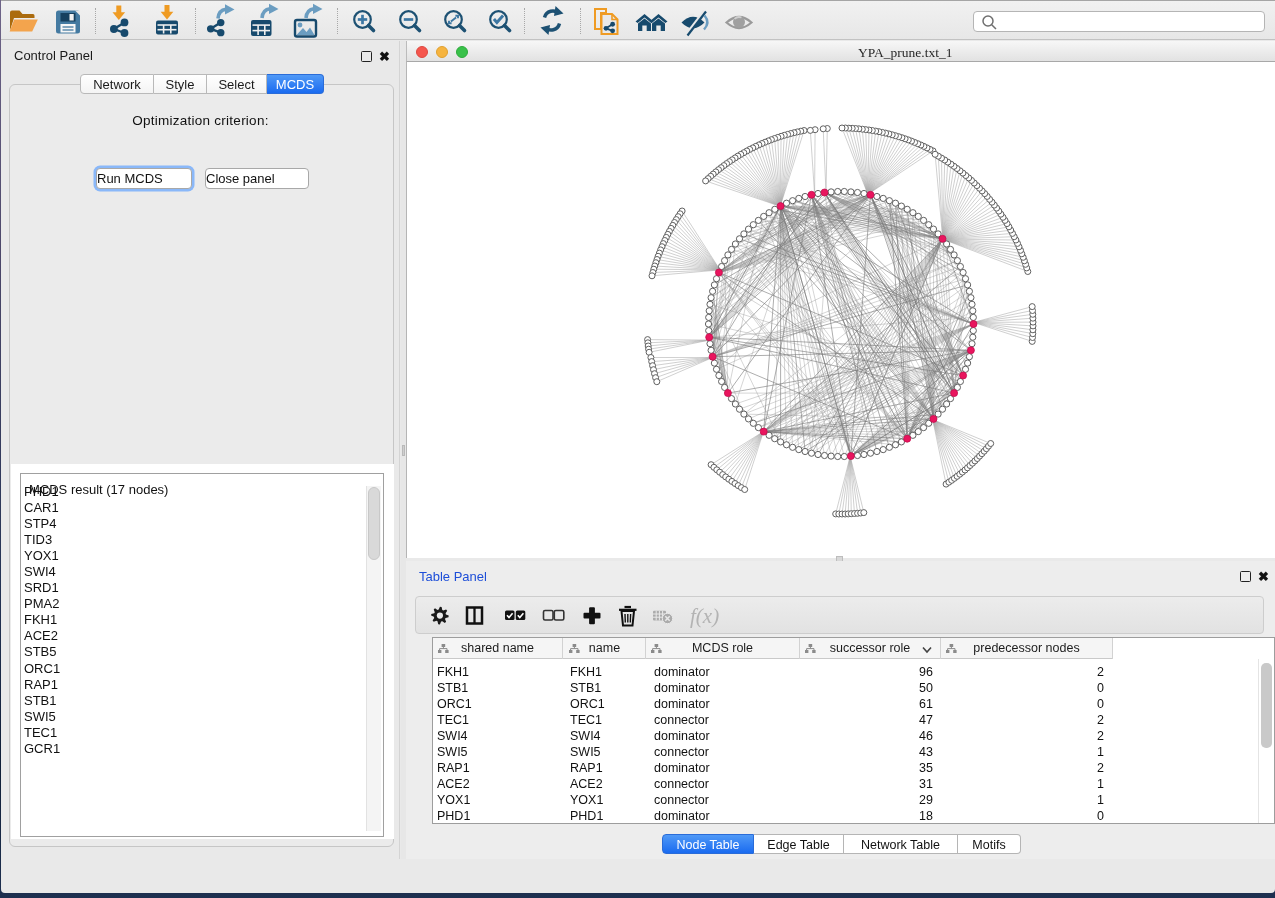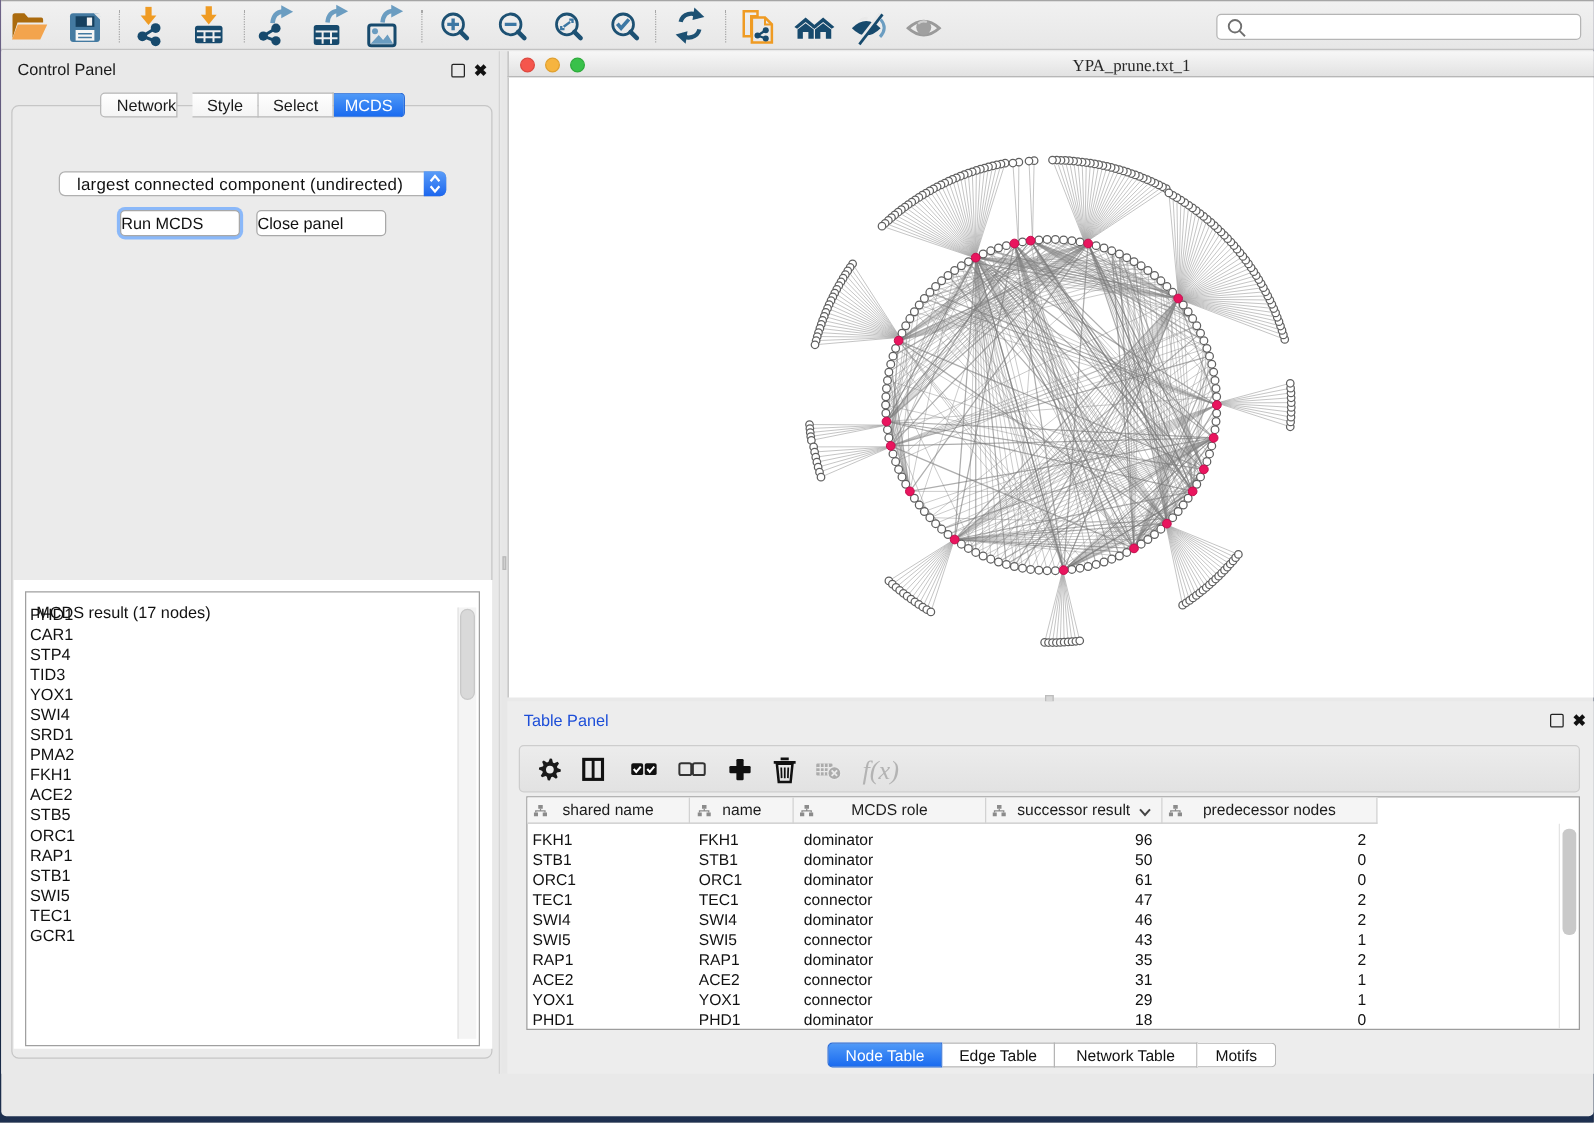--- a/index.html
+++ b/index.html
@@ -14,21 +14,21 @@
 .tsep { position:absolute; top:7px; height:26px; width:1px; border-left:1px dotted #a8a8a8; }
 #searchbox { position:absolute; left:972px; top:10px; width:292px; height:21px; background:#fff; border:1px solid #b5b5b5; border-radius:4px; }
 
 #cpanel { position:absolute; left:0; top:41px; width:399px; height:818px; background:#e9e9e9; border-right:1px solid #d4d4d4; }
 #cptitle { position:absolute; left:13px; top:7px; font-size:13px; color:#1a1a1a; }
 .fbtn { position:absolute; top:10px; width:10.5px; height:10.5px; border:1.3px solid #222; border-radius:1.5px; }
 #cpx { position:absolute; top:8px; font-size:13px; font-weight:bold; color:#111; }
 #tabpane { position:absolute; left:8px; top:43px; width:385px; height:763px; background:#ebebeb; border:1px solid #c6c6c6; border-radius:6px; }
 .tab { position:absolute; top:33px; height:20px; font-size:13px; text-align:center; line-height:20px; color:#1a1a1a;
   background:linear-gradient(180deg,#ffffff,#f4f4f4); border:1px solid #b9b9b9; border-left:none; z-index:5; }
-#tab1 { left:79px; width:62px; border-left:1px solid #b9b9b9; border-radius:4px 0 0 4px;text-align:right; }
+#tab1 { left:79px; width:74px; border-left:1px solid #b9b9b9; border-radius:4px 0 0 4px; }
 #tab2 { left:153px; width:53px; }
 #tab3 { left:206px; width:60px; }
 #tab4 { left:266px; width:57px; background:linear-gradient(180deg,#4f99f7,#1a6bf0); color:#fff; border-color:#2a6cd8; border-radius:0 4px 4px 0; }
 #optlabel { position:absolute; left:0; top:72px; width:399px; text-align:center; font-size:13.5px; letter-spacing:0.25px; color:#111; }
 #dropdown { position:absolute; left:46px; top:96px; width:310px; height:20px; background:#fff; border:1px solid #b0b0b0; border-radius:5px; font-size:13.5px; letter-spacing:0.2px; color:#111; text-align:center; line-height:19px; padding-right:20px; }
 #ddcap { position:absolute; right:-1px; top:-1px; width:18px; height:20px; background:linear-gradient(180deg,#5b9df8,#1c66ee); border-radius:0 5px 5px 0; }
 .btn { position:absolute; top:127px; height:21px; background:#fff; border:1px solid #a8a8a8; border-radius:4px; font-size:13px; text-align:left; line-height:19px; color:#111; }
 #runbtn { left:95px; width:96px; box-shadow:0 0 0 2.5px #8ab8f9; }
 #closebtn { left:204px; width:104px; }
 #mcdsbox { position:absolute; left:10px; top:423px; width:383px; height:375px; background:#fff; }
@@ -43,21 +43,21 @@
 #nettitle { position:absolute; left:405px; top:41px; width:870px; height:21px;
   background:linear-gradient(180deg,#f7f7f7,#e2e2e2); border-bottom:1px solid #a8a8a8; border-left:1px solid #bbb; }
 .tl { position:absolute; top:5px; width:12px; height:12px; border-radius:50%; }
 #nettext { position:absolute; left:857px; top:45px; font-size:13.5px; color:#282828;font-family:Liberation Serif, serif; }
 #netcanvas { position:absolute; left:405px; top:62px; width:870px; height:496px; background:#fff; border-left:1px solid #b5b5b5; }
 #netgrip { position:absolute; left:835px; top:556px; width:7px; height:6px; background:#d8d8d8; border:1px solid #bdbdbd; }
 
 #tpanel { position:absolute; left:405px; top:561px; width:870px; height:298px; background:#ededed; }
 #tptitle { position:absolute; left:13px; top:8px; font-size:13px; color:#1d4ed8; }
 #ttoolbar { position:absolute; left:9px; top:35px; width:849px; height:38px; background:linear-gradient(180deg,#ececec,#e2e2e2); border:1px solid #cdcdcd; border-radius:4px; }
-#ttable { position:absolute; left:15px; top:76px; width:843px; height:187px; background:#fff; border:1px solid #9d9d9d; }
+#ttable { position:absolute; left:26px; top:76px; width:843px; height:187px; background:#fff; border:1px solid #9d9d9d; }
 #thead { position:absolute; left:0; top:0; width:680px; height:21px; background:#f5f5f5; border-bottom:1px solid #c9c9c9; }
 .hcell { position:absolute; top:0; height:21px; border-right:1px solid #d2d2d2; font-size:12.5px; color:#1c1c1c; }
 .hlabel { position:absolute; top:3px; width:100%; text-align:center; }
 .trow { position:absolute; font-size:12.5px; color:#111; height:16px; line-height:16px; }
 .c1 { position:absolute; left:4px; } .c2 { position:absolute; left:137px; } .c3 { position:absolute; left:221px; }
 .c4 { position:absolute; left:367px; width:133px; text-align:right; } .c5 { position:absolute; left:509px; width:162px; text-align:right; }
 #ttrack { position:absolute; right:1px; top:21px; width:15px; height:164px; border-left:1px solid #e4e4e4; }
 #tthumb { position:absolute; left:2px; top:4px; width:11px; height:85px; background:#c9c9c9; border-radius:5px; }
 .btab { position:absolute; top:273px; height:20px; font-size:12.5px; text-align:center; line-height:20px; color:#111;
   background:#fff; border:1px solid #b5b5b5; border-left:none; }
@@ -166,24 +166,21 @@
       </div></div>
   <div id="cpanel">
     <div id="cptitle">Control Panel</div>
     <div class="fbtn" style="left:360px;"></div>
     <div id="cpx" style="left:378px;">✖</div>
     <div id="tabpane"></div>
     <div class="tab" id="tab1">Network</div>
     <div class="tab" id="tab2">Style</div>
     <div class="tab" id="tab3">Select</div>
     <div class="tab" id="tab4">MCDS</div>
-    <div id="dropdown">largest connected component (undirected)<div id="ddcap"><svg width="18" height="20">
-            <path d="M5.5,8 L9,3.8 L12.5,8" fill="none" stroke="#fff" stroke-width="1.8"></path>
-            <path d="M5.5,12 L9,16.2 L12.5,12" fill="none" stroke="#fff" stroke-width="1.8"></path>
-          </svg></div></div>
+    <div id="optlabel">Optimization criterion:</div>
     <div class="btn" id="runbtn">Run MCDS</div>
     <div class="btn" id="closebtn">Close panel</div>
     <div id="mcdsbox">
       <div id="mcdsborder"></div>
       <div id="mcdslabel">MCDS result (17 nodes)</div>
       <div id="mcdslist">PHD1<br>CAR1<br>STP4<br>TID3<br>YOX1<br>SWI4<br>SRD1<br>PMA2<br>FKH1<br>ACE2<br>STB5<br>ORC1<br>RAP1<br>STB1<br>SWI5<br>TEC1<br>GCR1</div>
       <div id="mcdstrack">
           <div id="mcdsthumb"></div>
         </div>
     </div>
@@ -1132,21 +1129,21 @@
           </div>
         <div class="hcell" style="left:367px; width:141px;">
             <svg width="11" height="10" style="position:absolute;left:5px;top:6px;">
               <g fill="#8b8b8b">
                 <rect x="3.6" y="0" width="3.6" height="3"></rect>
                 <rect x="0" y="6" width="3.4" height="3"></rect>
                 <rect x="7.2" y="6" width="3.4" height="3"></rect>
               </g>
               <path d="M5.4,3 L5.4,4.6 M1.6,6 L1.6,4.6 L9,4.6 L9,6" stroke="#8b8b8b" stroke-width="1" fill="none"></path>
             </svg>
-            <div class="hlabel">successor result</div>
+            <div class="hlabel">successor role</div>
             <svg width="10" height="8" style="position:absolute;right:8px;top:8px;">
               <path d="M1,1.5 L5,6 L9,1.5" fill="none" stroke="#444" stroke-width="1.6"></path>
             </svg>
           </div>
         <div class="hcell" style="left:508px; width:172px;">
             <svg width="11" height="10" style="position:absolute;left:5px;top:6px;">
               <g fill="#8b8b8b">
                 <rect x="3.6" y="0" width="3.6" height="3"></rect>
                 <rect x="0" y="6" width="3.4" height="3"></rect>
                 <rect x="7.2" y="6" width="3.4" height="3"></rect>

